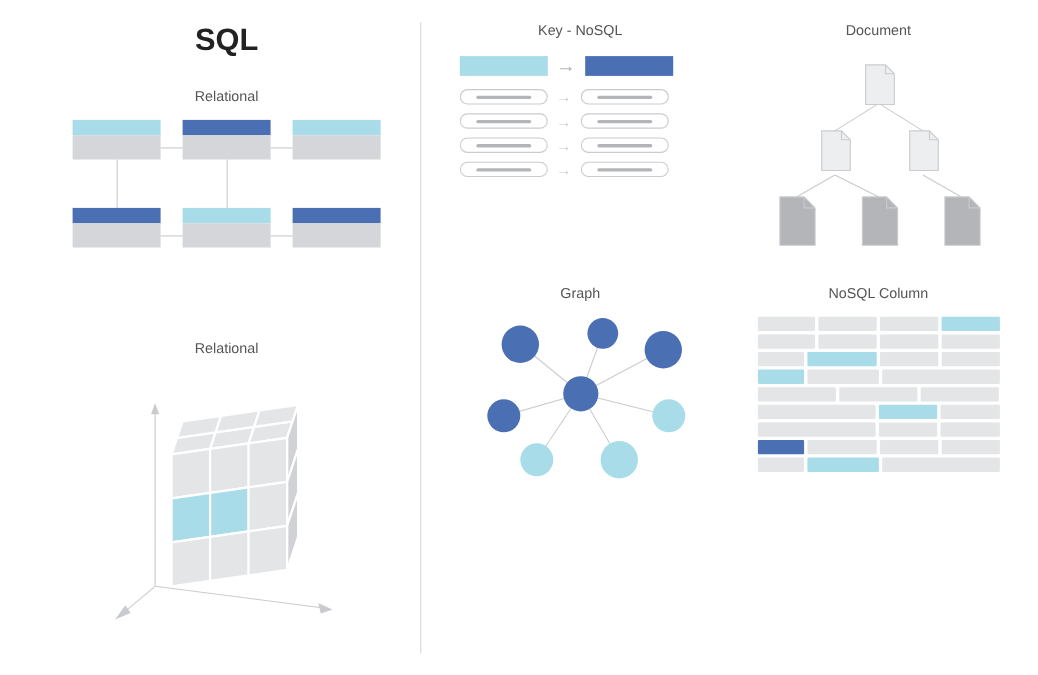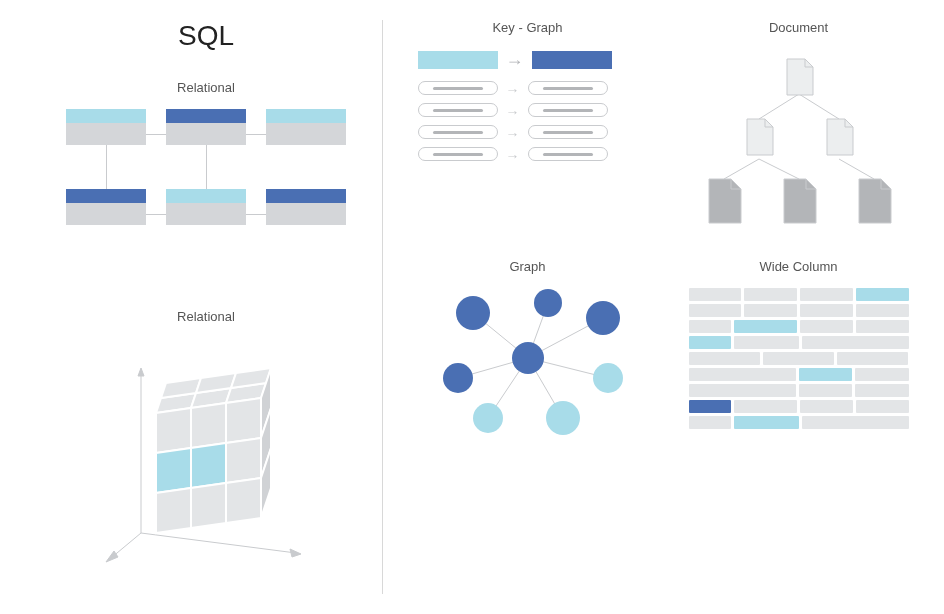--- a/index.html
+++ b/index.html
@@ -33,21 +33,21 @@
   }
   .col-right {
     flex: 1;
     display: flex;
     flex-direction: column;
     align-items: center;
     padding-left: 30px;
   }
   h1 {
     font-size: 28px;
-    font-weight: 400;
+    font-weight: 700;
     margin-bottom: 28px;
     color: #222;
   }
   .subtitle {
     font-size: 13px;
     color: #555;
     margin-bottom: 14px;
     text-align: center;
   }
   .section {
@@ -198,21 +198,21 @@
         </svg>
       </div>
     </div>
   </div>
 
   <div class="col-right">
 
     <div class="right-grid">
 
       <div class="cell">
-        <div class="subtitle">Key - Graph</div>
+        <div class="subtitle">Key - NoSQL</div>
         <div class="kv-viz">
           <div class="kv-top">
             <div class="kv-key"></div>
             <span class="arrow-lg">→</span>
             <div class="kv-val"></div>
           </div>
           <div class="kv-row">
               <div class="pill"></div>
               <span class="arrow-sm">→</span>
               <div class="pill"></div>
@@ -296,21 +296,21 @@
             <circle cx="175" cy="30" r="17" fill="#4a6fb3"></circle>
             <circle cx="30" cy="90" r="15" fill="#4a6fb3"></circle>
             <circle cx="180" cy="90" r="15" fill="#a8dce9"></circle>
             <circle cx="60" cy="130" r="15" fill="#a8dce9"></circle>
             <circle cx="135" cy="130" r="17" fill="#a8dce9"></circle>
           </svg>
         </div>
       </div>
 
       <div class="cell">
-        <div class="subtitle">Wide Column</div>
+        <div class="subtitle">NoSQL Column</div>
         <div class="wc-viz" id="wc">
             <div class="wc-row">
               <div class="wc-cell" style="width: 54px;"></div>
               <div class="wc-cell" style="width: 54px;"></div>
               <div class="wc-cell" style="width: 54px;"></div>
               <div class="wc-cell" style="width: 54px; background: rgb(168, 220, 233);"></div>
             </div>
             <div class="wc-row">
               <div class="wc-cell" style="width: 54px;"></div>
               <div class="wc-cell" style="width: 54px;"></div>

